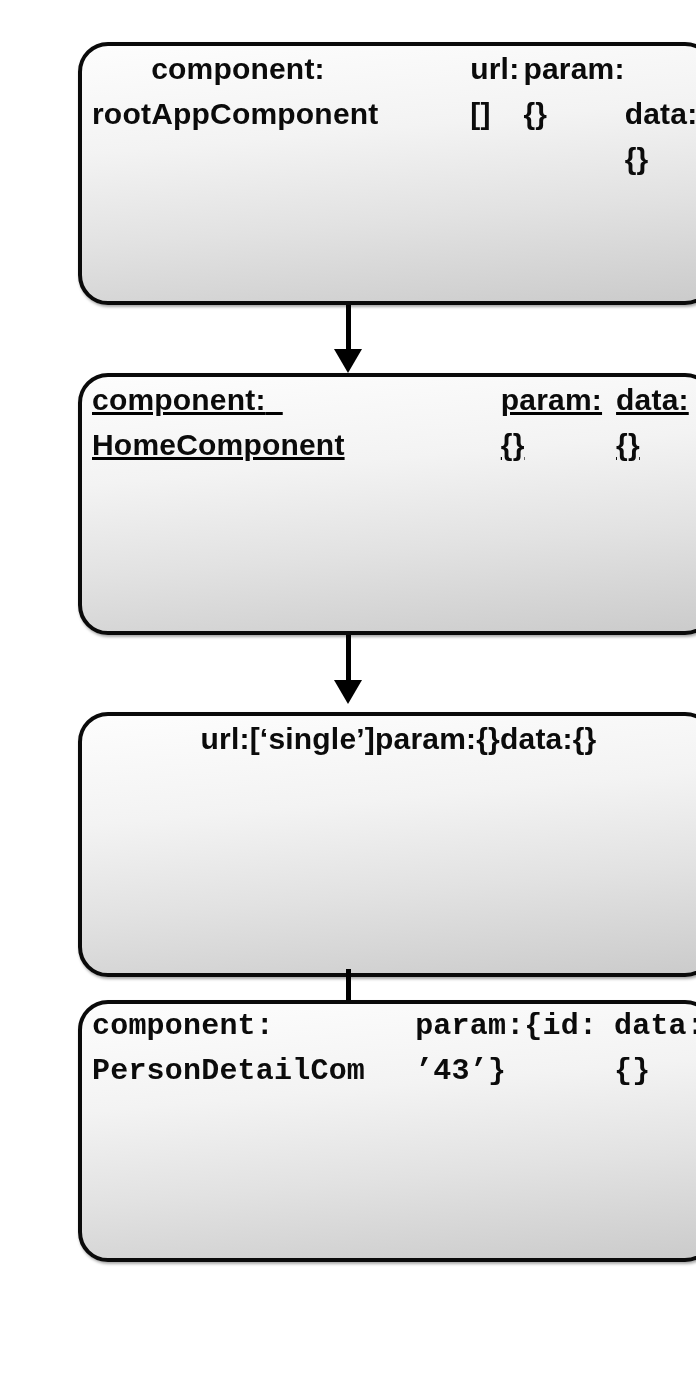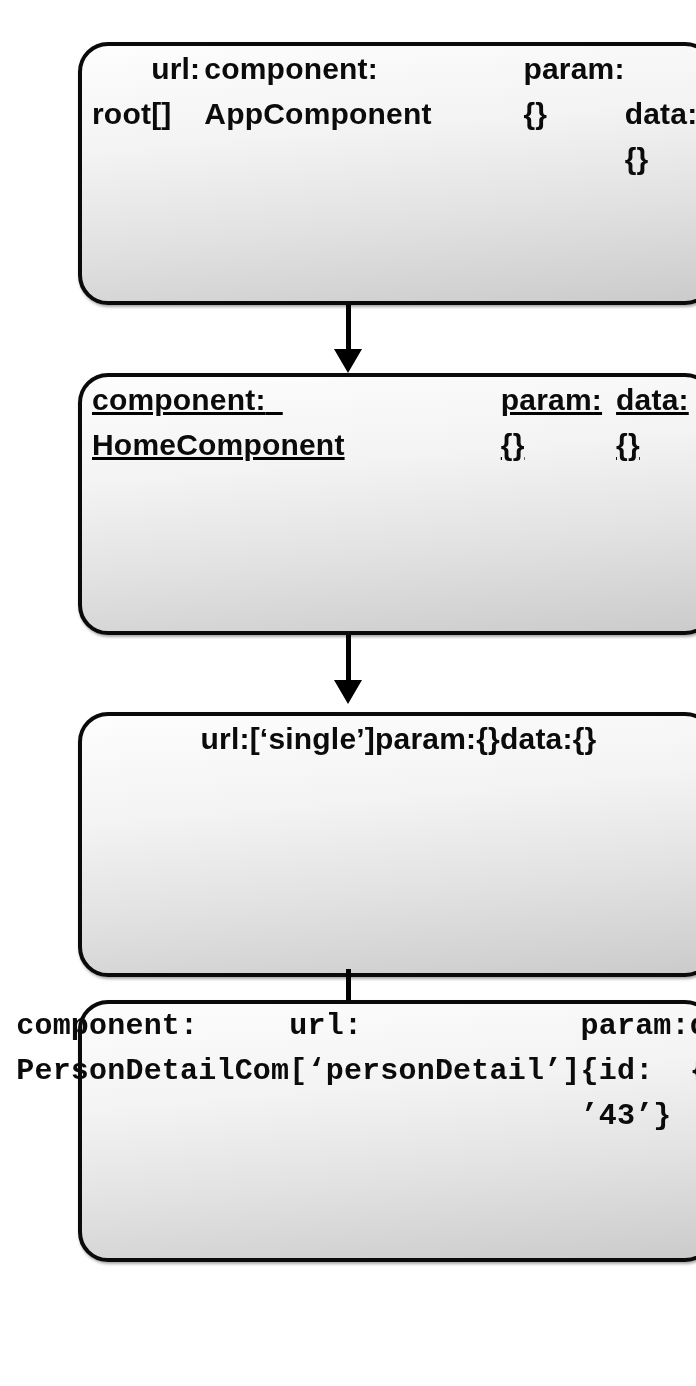--- a/index.html
+++ b/index.html
@@ -73,22 +73,22 @@
     border-top: 24px solid #000000;
   }
 </style>
 </head>
 <body>
 
 <div class="canvas">
 
   <div class="node node1">
     <div class="line"> root</div>
+    <div class="line">component:  AppComponent</div>
     <div class="line">url:[]</div>
-    <div class="line">component:  AppComponent</div>
     <div class="line">param:{}</div>
     <div class="line"> data:{}</div>
   </div>
 
   <div class="connector c1">
     <div class="shaft"></div>
     <div class="head"></div>
   </div>
 
   <div class="node node2">
@@ -108,18 +108,17 @@
     <div class="line">data:{}</div>
   </div>
 
   <div class="connector c3">
     <div class="shaft"></div>
     <div class="head"></div>
   </div>
 
   <div class="node node4">
     <div class="line">component: PersonDetailCom</div>
-    <div class="line">url:[‘personDetail’]</div>
     <div class="line">param:{id: ’43’}</div>
     <div class="line">data:{}</div>
   </div>
 
 </div>
 
 </body></html>

